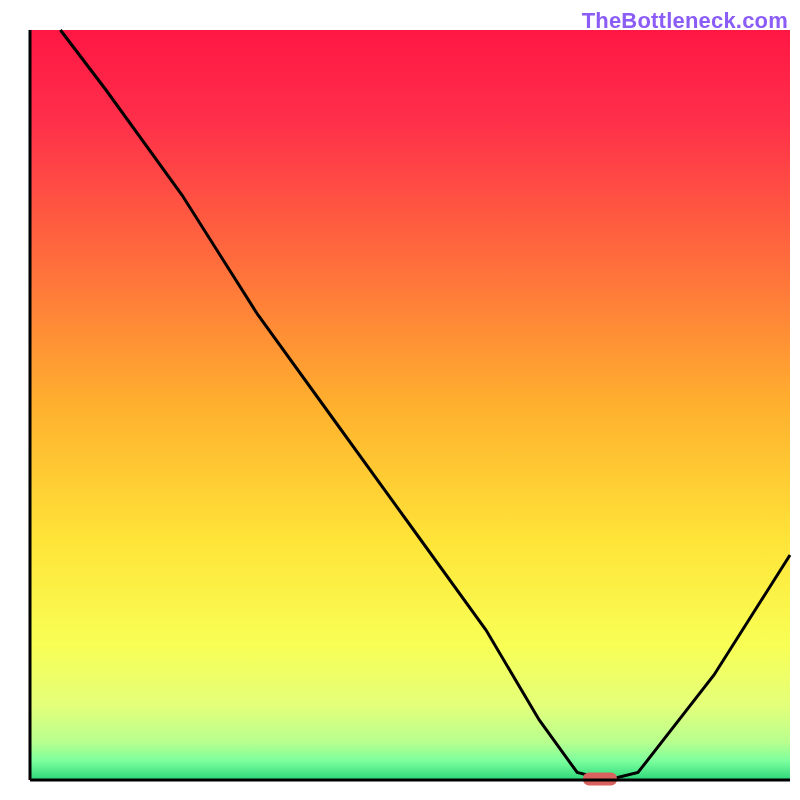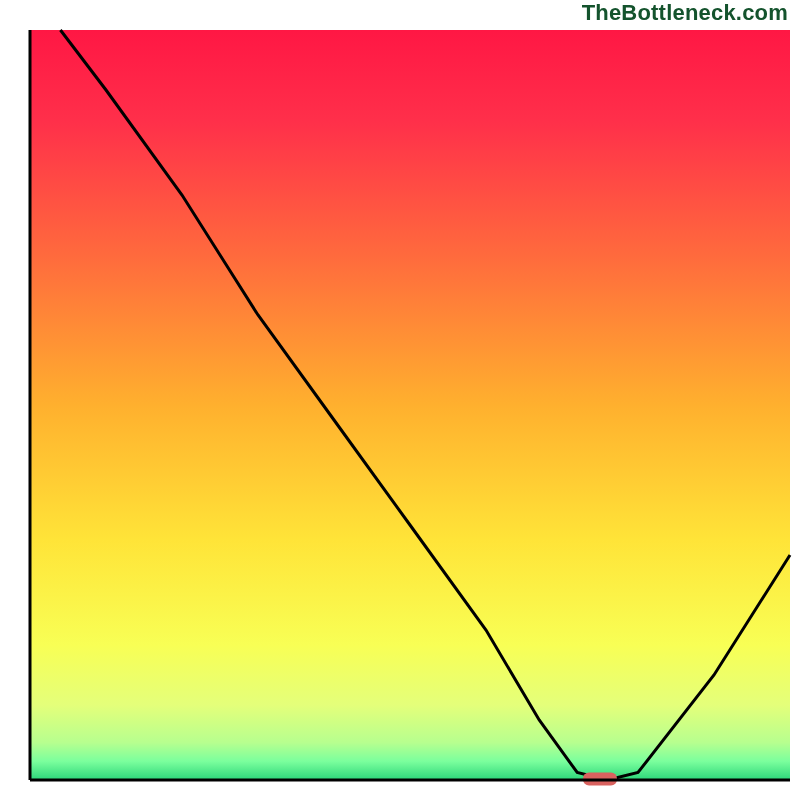--- a/index.html
+++ b/index.html
@@ -10,25 +10,25 @@
     background: #ffffff;
     font-family: Arial, Helvetica, sans-serif;
   }
   #stage {
     position: relative;
     width: 800px;
     height: 800px;
   }
   #watermark {
     position: absolute;
-    top: 0;
+    top: 8px;
     right: 12px;
     font-size: 22px;
     font-weight: 600;
-    color: #14532d;
+    color: #8b5cf6;
     letter-spacing: 0.2px;
   }
   svg {
     position: absolute;
     top: 0;
     left: 0;
   }
 </style>
 </head>
 <body>

